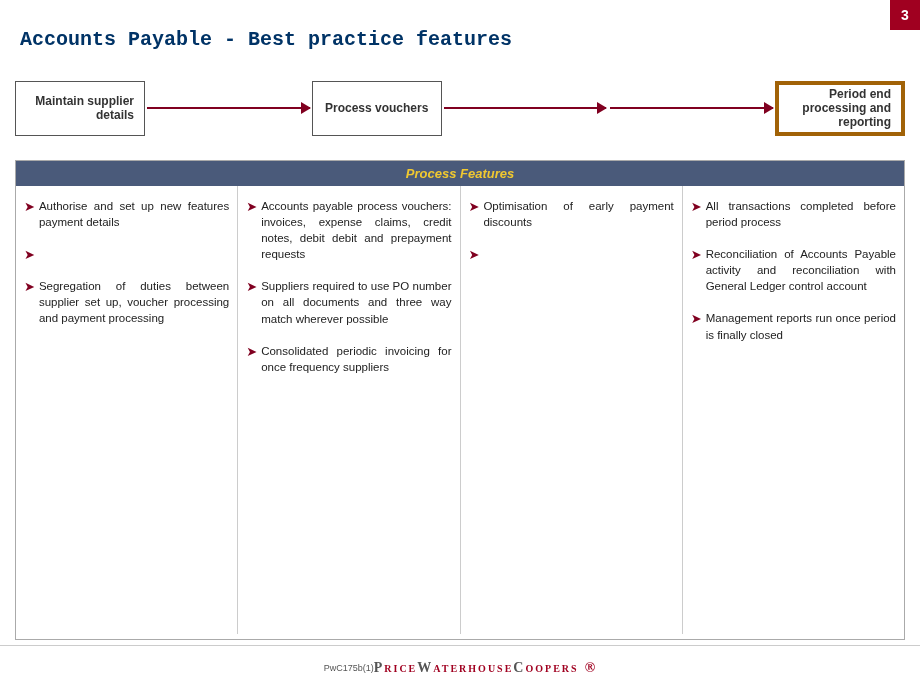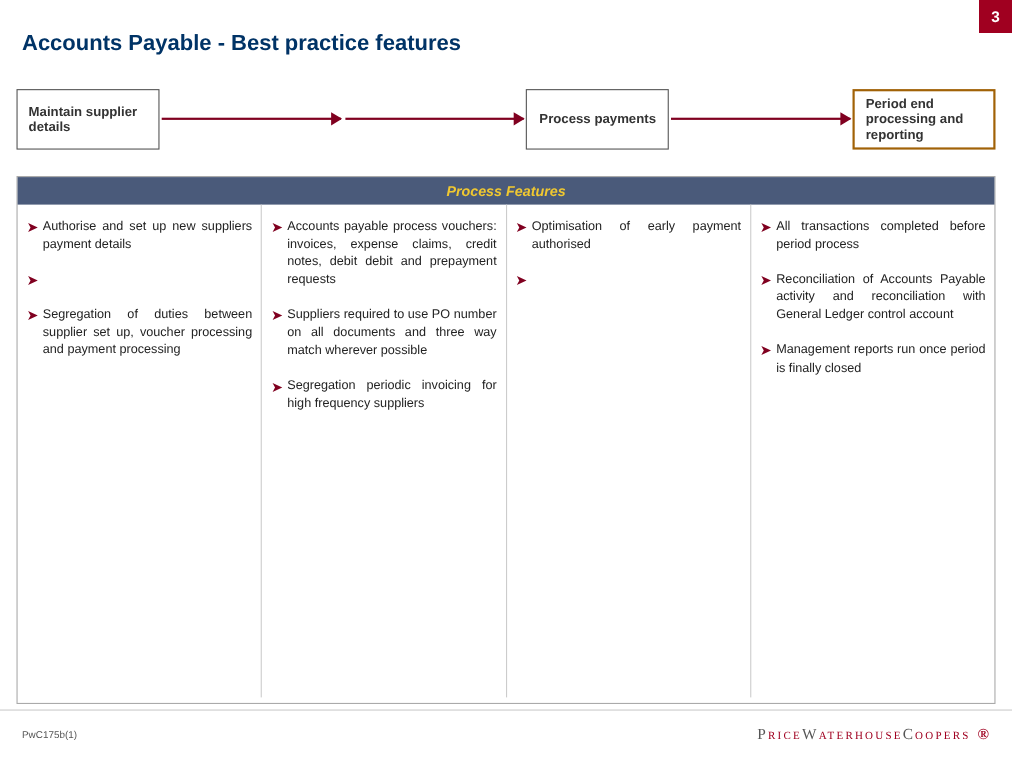--- a/index.html
+++ b/index.html
@@ -28,52 +28,53 @@
       font-weight: bold;
     }
 
     .page-title {
       position: absolute;
       top: 28px;
       left: 20px;
       font-size: 20px;
       font-weight: bold;
       color: #003366;
+      font-family: Liberation Mono, monospace;
     }
 
     
     .flow-container {
       position: absolute;
       top: 68px;
       left: 15px;
       right: 15px;
       height: 80px;
       display: flex;
       align-items: center;
       justify-content: space-between;
     }
 
     .flow-box {
       border: 1px solid #555;
       background: #fff;
-      text-align: left;
+      text-align: right;
       font-size: 12px;
       font-weight: bold;
       color: #333;
       padding: 8px 10px;
       width: 130px;
       height: 55px;
       display: flex;
       align-items: center;
       justify-content: center;
     }
 
     .flow-box.highlighted {
       background: #fff;
-      border: 2px solid #a16207;
+      border: 4px solid #a16207;
     }
 
     .flow-arrow {
       flex: 1;
       height: 2px;
       background: #800020;
       position: relative;
       margin: 0 2px;
     }
     .flow-arrow::after {
@@ -148,70 +149,70 @@
     
     .footer {
       position: absolute;
       bottom: 0;
       left: 0;
       right: 0;
       height: 45px;
       border-top: 1px solid #ccc;
       display: flex;
       align-items: center;
-      justify-content: space-between;
+      justify-content: center;
       padding: 0 20px;
     }
 
     .footer-left {
       font-size: 9px;
       color: #555;
     }
 
     .pwc-logo {
       font-size: 13px;
       color: #555;
       font-family: Georgia, serif;
       letter-spacing: 1px;
     }
     .pwc-logo span {
       color: #a00020;
-      font-weight: normal;
+      font-weight: bold;
     }
   </style>
 </head>
 <body>
 
 <div class="corner-badge">3</div>
 
 <div class="page-title">Accounts Payable - Best practice features</div>
 
 <div class="flow-container">
   <div class="flow-box">
     <span>Maintain supplier details</span>
   </div>
   <div class="flow-arrow"></div>
+  <div class="flow-box">
+    <span>Process vouchers</span>
+  </div>
   <div class="flow-arrow"></div>
-  <div class="flow-box">
-    <span>Process payments</span>
-  </div>
   <div class="flow-arrow"></div>
   <div class="flow-box highlighted">
     <span>Period end processing and reporting</span>
   </div>
 </div>
 
 <div class="content-area">
   <div class="features-header">Process Features</div>
   <div class="columns-container">
 
     <div class="column">
       <div class="bullet-item">
         <span class="bullet-arrow">➤</span>
-        <span class="bullet-text">Authorise and set up new suppliers payment details</span>
+        <span class="bullet-text">Authorise and set up new features payment details</span>
       </div>
       <div class="bullet-item">
         <span class="bullet-arrow">➤</span>
       </div>
       <div class="bullet-item">
         <span class="bullet-arrow">➤</span>
         <span class="bullet-text">Segregation of duties between supplier set up, voucher processing and payment processing</span>
       </div>
     </div>
 
@@ -219,28 +220,28 @@
       <div class="bullet-item">
         <span class="bullet-arrow">➤</span>
         <span class="bullet-text">Accounts payable process vouchers: invoices, expense claims, credit notes, debit debit and prepayment requests</span>
       </div>
       <div class="bullet-item">
         <span class="bullet-arrow">➤</span>
         <span class="bullet-text">Suppliers required to use PO number on all documents and three way match wherever possible</span>
       </div>
       <div class="bullet-item">
         <span class="bullet-arrow">➤</span>
-        <span class="bullet-text">Segregation periodic invoicing for high frequency suppliers</span>
-      </div>
-    </div>
-
-    <div class="column">
-      <div class="bullet-item">
-        <span class="bullet-arrow">➤</span>
-        <span class="bullet-text">Optimisation of early payment authorised</span>
+        <span class="bullet-text">Consolidated periodic invoicing for once frequency suppliers</span>
+      </div>
+    </div>
+
+    <div class="column">
+      <div class="bullet-item">
+        <span class="bullet-arrow">➤</span>
+        <span class="bullet-text">Optimisation of early payment discounts</span>
       </div>
       <div class="bullet-item">
         <span class="bullet-arrow">➤</span>
       </div>
     </div>
 
     <div class="column">
       <div class="bullet-item">
         <span class="bullet-arrow">➤</span>
         <span class="bullet-text">All transactions completed before period process</span>

